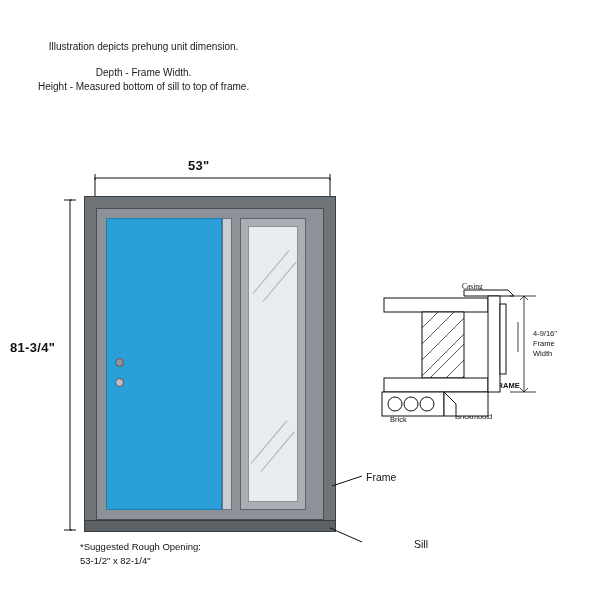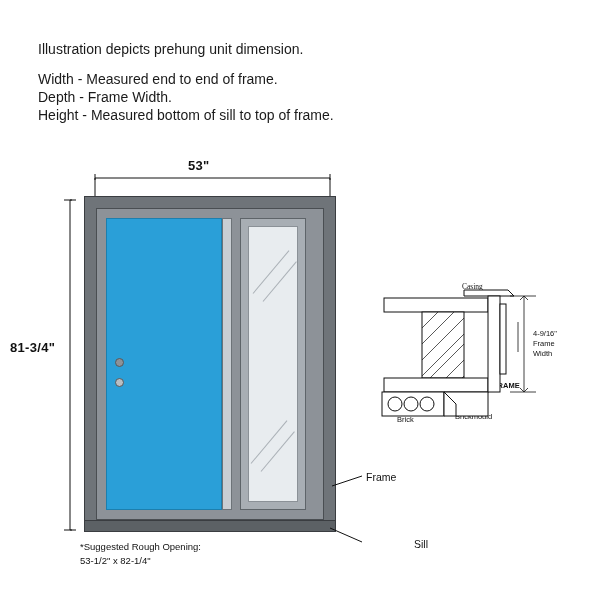--- a/index.html
+++ b/index.html
@@ -18,23 +18,24 @@
     position: relative;
     width: 600px;
     height: 600px;
   }
 
   
   .notes {
     position: absolute;
     left: 38px;
     top: 42px;
-    font-size: 14px;
+    font-size: 10px;
     line-height: 1.0;
     color: #1a1a1a;
+    text-align: center;
   }
   .notes .line {
     margin: 0 0 0 0;
     padding: 0;
     white-space: nowrap;
   }
   .notes .gap {
     height: 16px;
   }
   .notes .sub {
@@ -224,21 +225,21 @@
   #lbl-drywall { left: 9px; top: 26px; }
   #lbl-stud {
     left: 54px;
     top: 72px;
     transform: rotate(-90deg);
     transform-origin: left top;
     font-size: 7.5px;
   }
   #lbl-ext-sheeting { left: 9px; top: 105px; }
   #lbl-frame-word { left: 115px; top: 105px; }
-  #lbl-brick { left: 19px; top: 139px; }
+  #lbl-brick { left: 12px; top: 139px; }
   #lbl-brickmould { left: 77px; top: 127px; line-height: 1.25; white-space: normal; width: 44px;}
   #lbl-depth {
     left: 155px;
     top: 53px;
     line-height: 1.3;
     white-space: normal;
     width: 50px;
   }
   #lbl-depth .val { font-size: 7.5px; }
   #lbl-depth .sub2 { font-size: 7.5px; }
@@ -253,21 +254,20 @@
   }
 </style>
 </head>
 <body>
 
 <div id="root">
 
   <div class="notes">
     <div class="line">Illustration depicts prehung unit dimension.</div>
     <div class="gap"></div>
-    <div class="line sub">Width - Measured end to end of frame.</div>
     <div class="line sub">Depth - Frame Width.</div>
     <div class="line sub">Height - Measured bottom of sill to top of frame.</div>
   </div>
 
   <div class="dim-label" id="width-label">53"</div>
   <div class="dim-label" id="height-label">81-3/4"</div>
 
   <div id="door-assembly">
     <div class="frame-outer"></div>
     <div class="frame-inner"></div>

